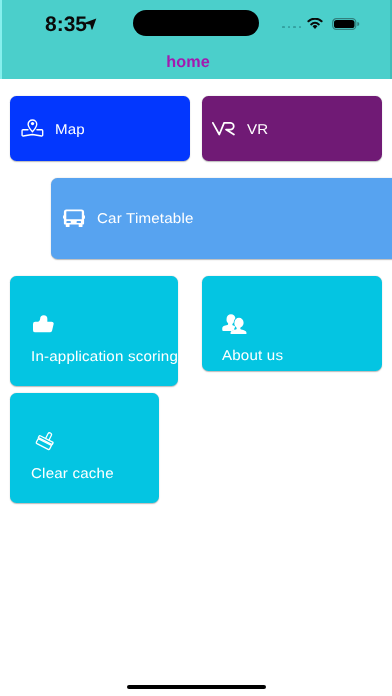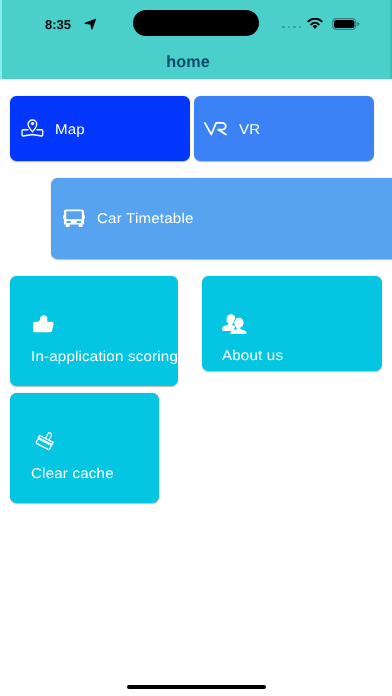--- a/index.html
+++ b/index.html
@@ -5,47 +5,47 @@
   html,body{margin:0;padding:0;}
   body{width:392px;height:696px;overflow:hidden;background:#ffffff;
        font-family:"Liberation Sans",sans-serif;
        -webkit-font-smoothing:antialiased;text-rendering:geometricPrecision;}
   .phone{position:relative;width:392px;height:696px;background:#ffffff;overflow:hidden;}
 
   
   .header{position:absolute;left:0;top:0;width:392px;height:79px;background:#4bcfcb;}
   .statusbar{position:absolute;left:0;top:0;width:392px;height:44px;}
   .statusbar svg{display:block;}
-  .time{position:absolute;left:45px;top:19.4px;font-size:13px;font-weight:700;
+  .time{position:absolute;left:45px;top:19.4px;font-size:21px;font-weight:700;
         color:#0a0a0a;letter-spacing:0px;line-height:11px;}
   .loc-arrow{position:absolute;left:84.3px;top:18.2px;}
   .island{position:absolute;left:133px;top:10px;width:126px;height:25.5px;
           border-radius:13px;background:#000000;}
   .cell-dots{position:absolute;left:282px;top:25.6px;display:flex;gap:3.0px;}
   .cell-dots i{display:block;width:2.6px;height:2.7px;background:#34a2a1;border-radius:0.4px;}
   .wifi{position:absolute;left:307px;top:18.3px;}
   .batt{position:absolute;left:331px;top:17.8px;}
   .page-title{position:absolute;left:0;top:53.5px;width:376px;text-align:center;
-        font-size:16.2px;font-weight:700;color:#0c4a6e;letter-spacing:0.1px;line-height:16px;}
+        font-size:16.2px;font-weight:700;color:#a21caf;letter-spacing:0.1px;line-height:16px;}
 
   
   .grid{position:absolute;left:10px;top:96px;width:372px;}
   .tile{position:absolute;box-sizing:border-box;border-radius:6.5px;
         box-shadow:0 0.5px 1.2px rgba(0,0,0,0.28);padding-left:36px;}
   .tile .ico{position:absolute;}
   .tile .ico svg{display:block;}
   .tile .lbl{position:absolute;color:#ffffff;font-size:14.2px;white-space:nowrap;
              line-height:14px;letter-spacing:0.18px;transform:scaleX(1.065);
              transform-origin:0 50%;}
 
   
   #t-map{left:0;top:0;width:180px;height:65px;background:#0337fe;}
   #t-map  .ico{left:11.2px;top:22.8px;}
   #t-map  .lbl{left:45.2px;top:27.0px;}
-  #t-vr{left:184px;top:0;width:180px;height:65px;background:#3b82f6;}
+  #t-vr{left:192px;top:0;width:180px;height:65px;background:#701a75;}
   #t-vr   .ico{left:10.0px;top:26.2px;}
   #t-vr   .lbl{left:44.8px;top:27.2px;}
 
   
   #t-car{left:0;top:82px;width:372px;height:81px;background:#57a3f0;margin-left:41px;}
   #t-car  .ico{left:11.7px;top:31.2px;}
   #t-car  .lbl{left:46.2px;top:34.4px;}
 
   
   #t-score{left:0;top:180px;width:168px;height:110px;background:#04c5e2;}

